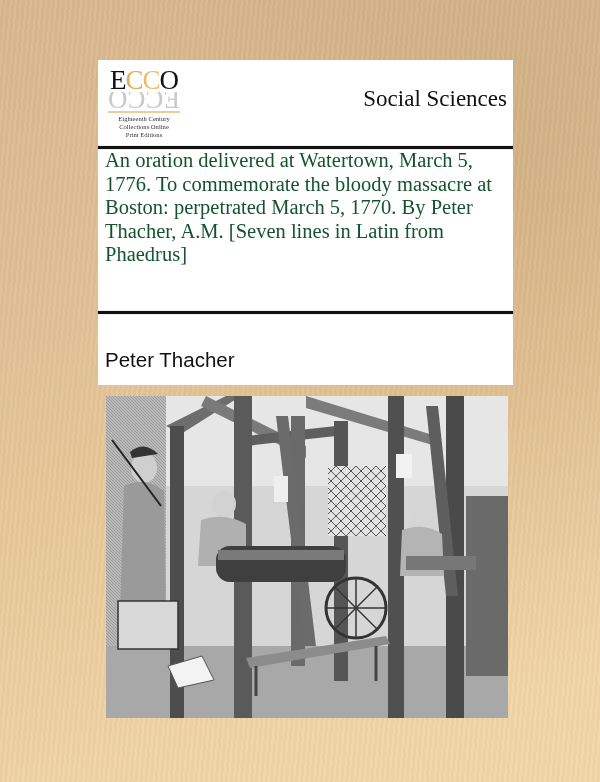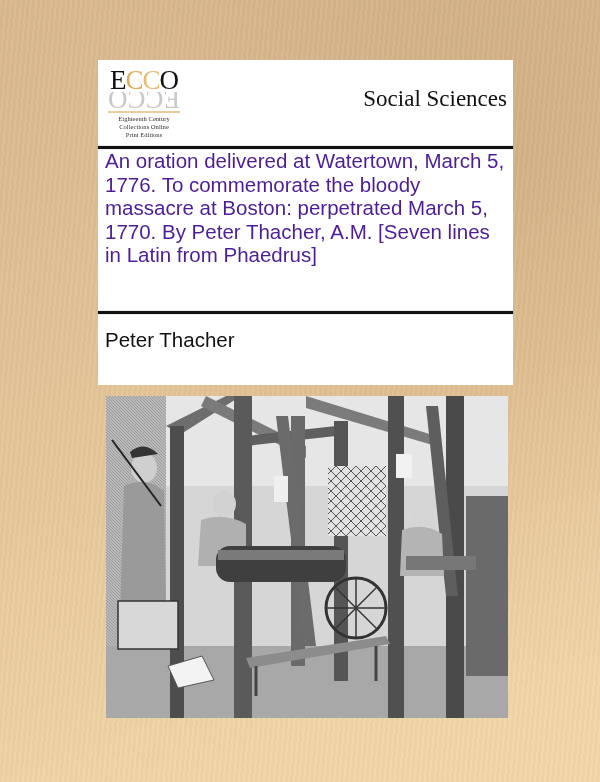--- a/index.html
+++ b/index.html
@@ -38,24 +38,24 @@
     }
     .series {
       position: absolute; right: 6px; top: 26px; font-size: 23px; color: #111; font-family: Liberation Serif, serif;
     }
     .rule {
       position: absolute; left: 0; width: 415px; height: 3px; background: #111;
       box-shadow: 0 0 1px #444;
     }
     .title {
       position: absolute; left: 7px; top: 89px; width: 405px;
-      font-size: 20.5px; line-height: 23.6px; color: #4c1d95;
+      font-size: 20.5px; line-height: 23.6px; color: #14532d; font-family: Liberation Serif, serif;
     }
     .author {
-      position: absolute; left: 7px; top: 268px; font-size: 20.5px; color: #111;
+      position: absolute; left: 7px; top: 288px; font-size: 20.5px; color: #111;
     }
     .engraving {
       position: absolute; left: 106px; top: 396px; width: 402px; height: 322px;
       background: #cfcfcf; overflow: hidden;
     }
     .engraving svg { display: block; }
   </style>
 </head>
 <body>
 

